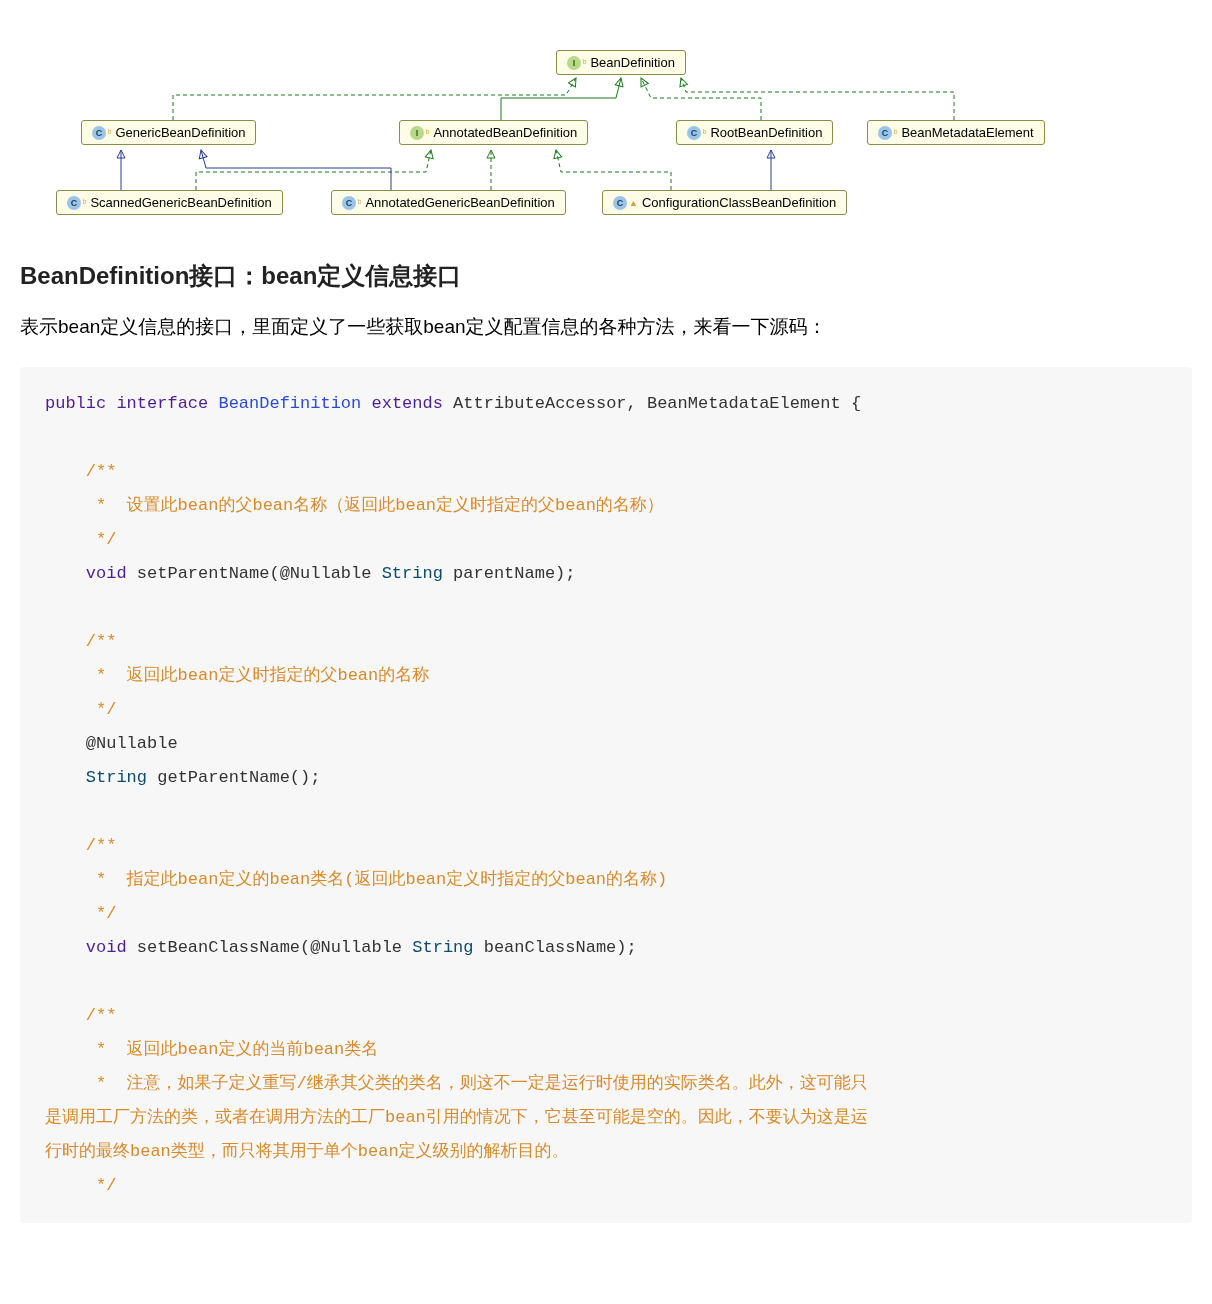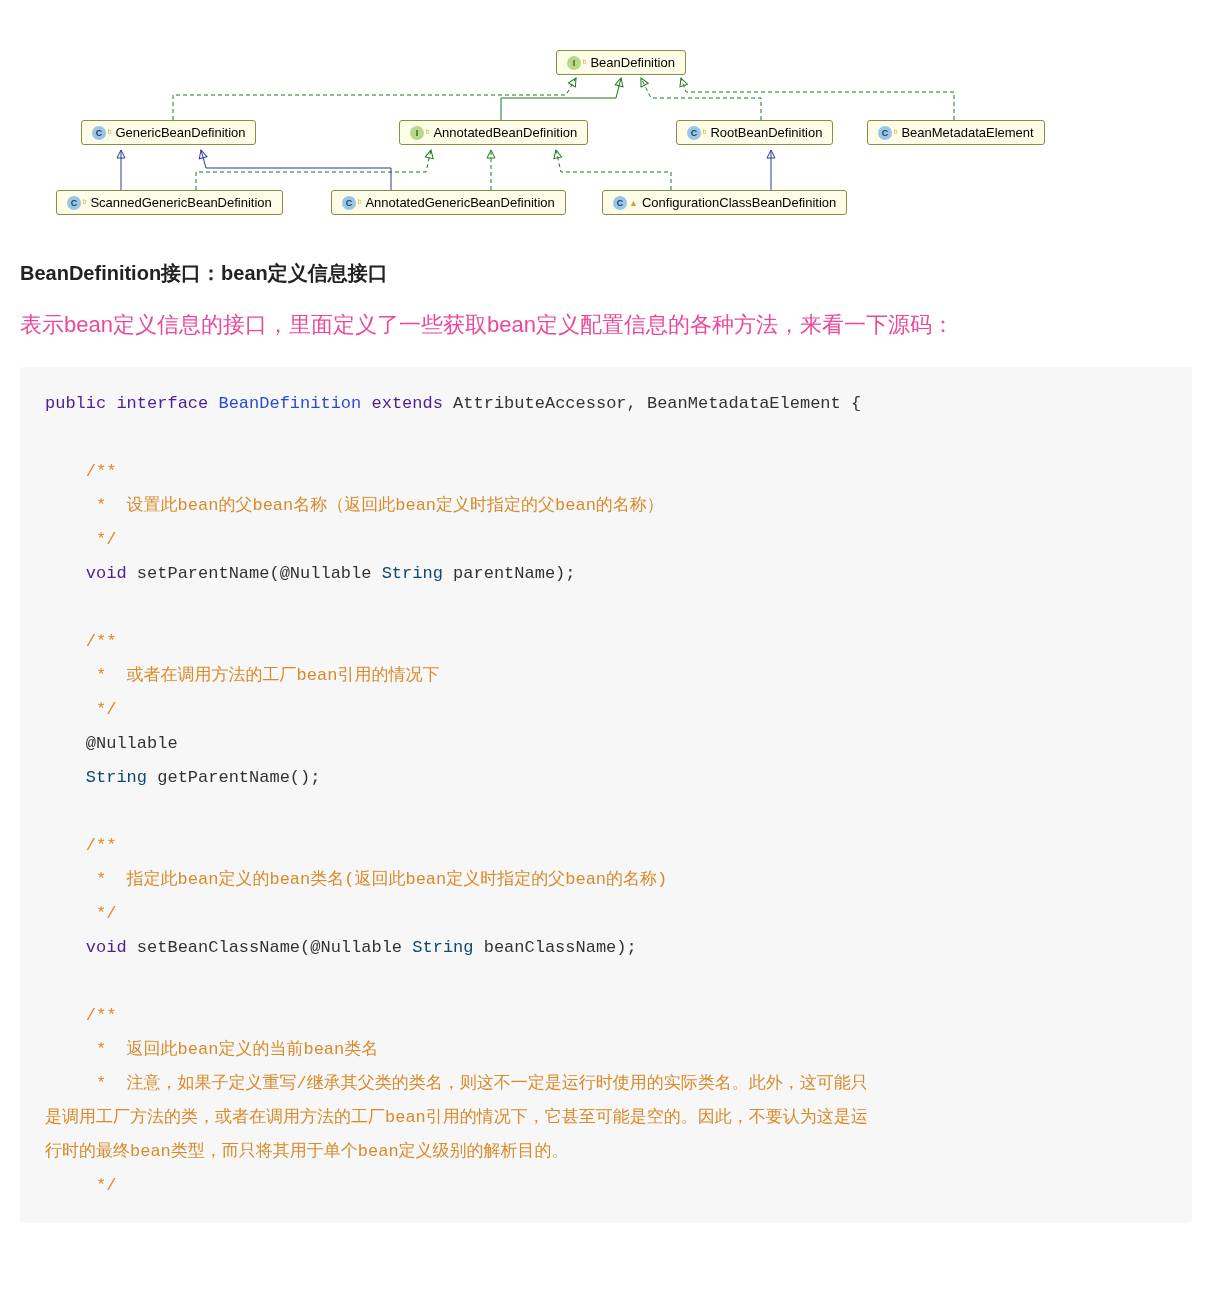--- a/index.html
+++ b/index.html
@@ -33,28 +33,28 @@
       align-items: center; justify-content: center;
     }
     .icon-circle-c {
       display: inline-flex; width: 14px; height: 14px; border-radius: 50%;
       background: #9ac4e8; color: #1a3a5a; font-size: 9px; font-weight: bold;
       align-items: center; justify-content: center;
     }
     .icon-sub { color: #d4a039; font-size: 9px; margin-left: -2px; }
     svg.connectors { position: absolute; top: 0; left: 0; width: 100%; height: 100%; pointer-events: none; }
     .heading {
-      font-size: 20px;
+      font-size: 24px;
       font-weight: bold;
       color: #222;
       margin: 30px 0 20px 0;
     }
     .body-text {
-      font-size: 22px;
-      color: #ec4899;
+      font-size: 19px;
+      color: #000000;
       margin: 12px 0 25px 0;
       line-height: 1.6;
     }
     .code-block {
       background: #f7f7f7;
       border-radius: 4px;
       padding: 20px 25px;
       font-family: "Menlo", "Consolas", "Courier New", monospace;
       font-size: 17px;
       line-height: 2;
@@ -149,21 +149,21 @@
 <p class="body-text">表示bean定义信息的接口，里面定义了一些获取bean定义配置信息的各种方法，来看一下源码：</p>
 
 <pre class="code-block"><span class="kw-mod">public</span> <span class="kw-mod">interface</span> <span class="kw-cls">BeanDefinition</span> <span class="kw-mod">extends</span> <span>AttributeAccessor, BeanMetadataElement {</span>
 
     <span class="cmt">/**</span>
     <span class="cmt"> *  设置此bean的父bean名称（返回此bean定义时指定的父bean的名称）</span>
     <span class="cmt"> */</span>
     <span class="kw-mod">void</span><span> setParentName(@Nullable </span><span class="kw-type">String</span><span> parentName);</span>
 
     <span class="cmt">/**</span>
-    <span class="cmt"> *  或者在调用方法的工厂bean引用的情况下</span>
+    <span class="cmt"> *  返回此bean定义时指定的父bean的名称</span>
     <span class="cmt"> */</span>
     <span>@Nullable</span>
     <span class="kw-type">String</span><span> getParentName();</span>
 
     <span class="cmt">/**</span>
     <span class="cmt"> *  指定此bean定义的bean类名(返回此bean定义时指定的父bean的名称)</span>
     <span class="cmt"> */</span>
     <span class="kw-mod">void</span><span> setBeanClassName(@Nullable </span><span class="kw-type">String</span><span> beanClassName);</span>
 
     <span class="cmt">/**</span>

